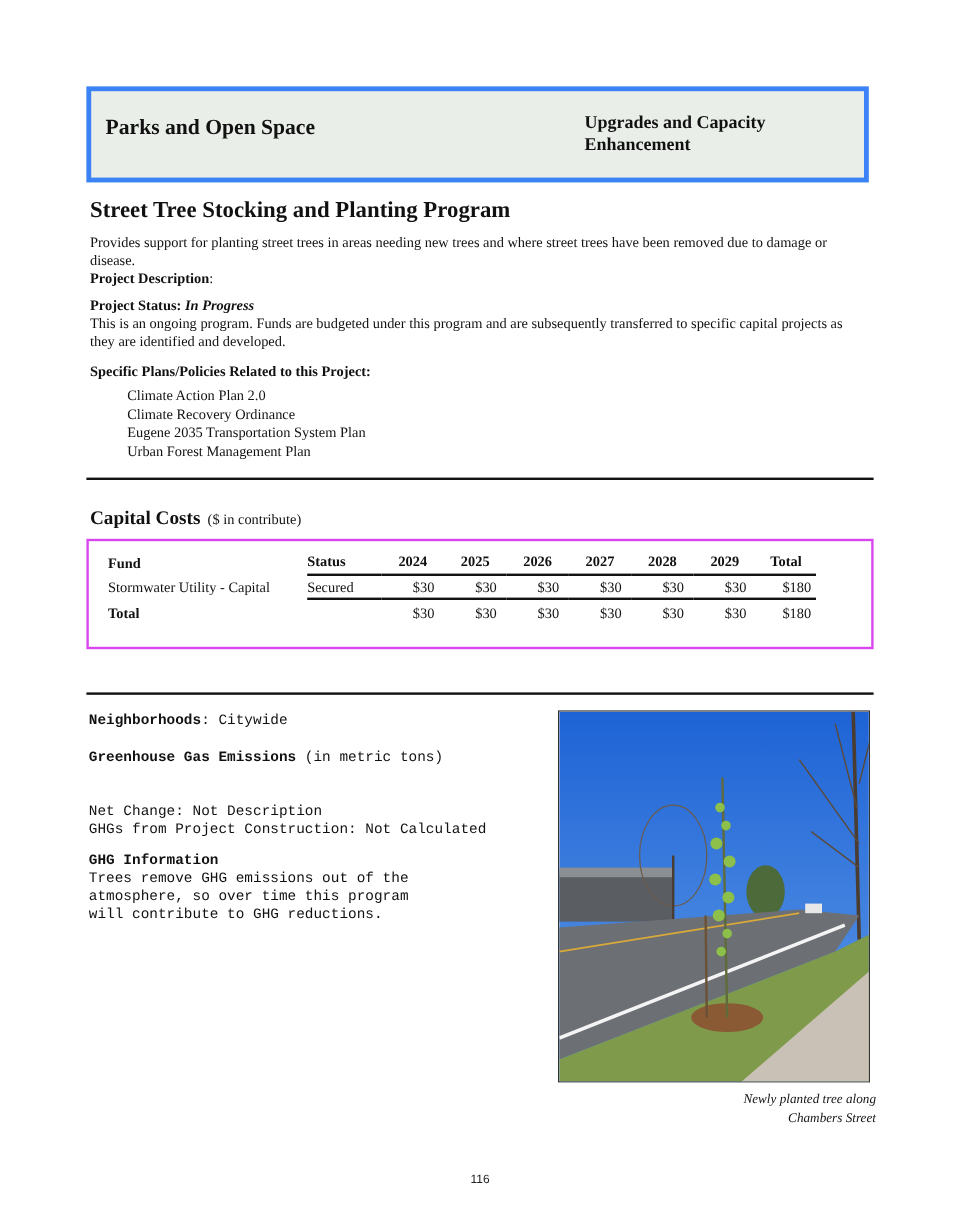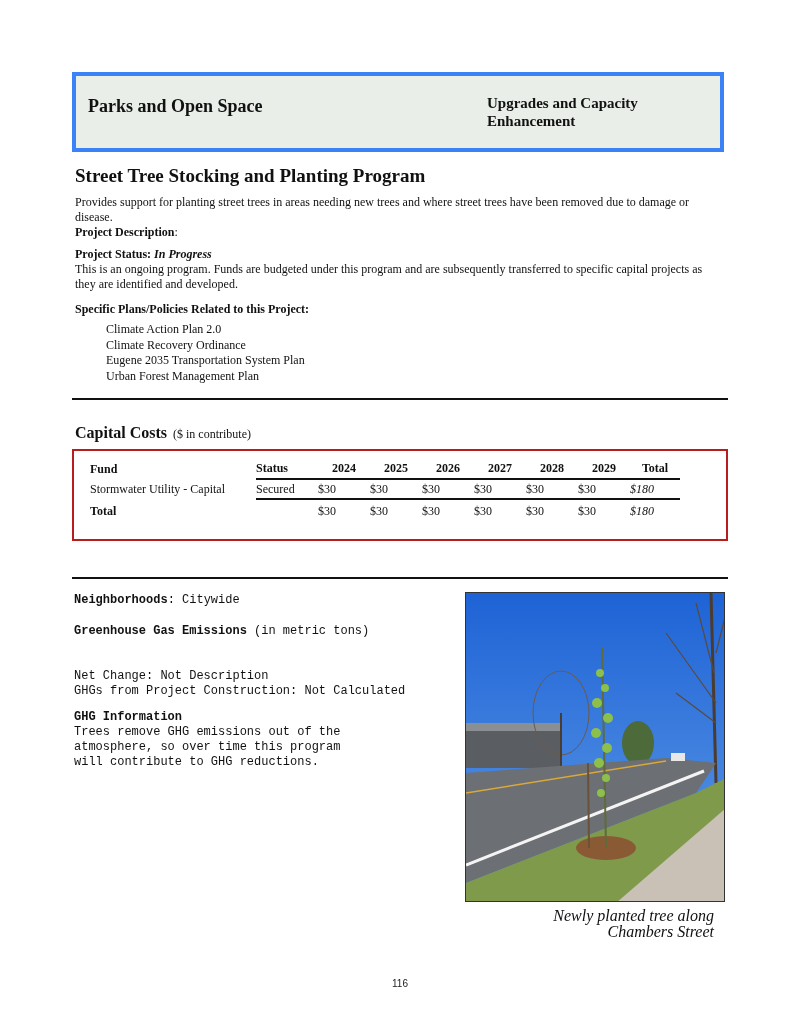--- a/index.html
+++ b/index.html
@@ -31,47 +31,47 @@
   .plans-list { position: absolute; left: 91px; top: 322px; font-family: "Liberation Serif", serif; font-size: 12px; line-height: 15.5px; margin-left: 15px; }
 
   .rule { position: absolute; left: 72px; width: 656px; height: 2px; background: #111; }
 
   .cc-title { position: absolute; left: 75px; top: 424px; font-family: "Liberation Serif", serif; }
   .cc-title .big { font-weight: bold; font-size: 16px; }
   .cc-title .small { font-size: 12px; margin-left: 6px; }
 
   .cost-box {
     position: absolute; left: 72px; top: 449px; width: 656px; height: 92px;
-    border: 2px solid #b91c1c;
+    border: 2px solid #d946ef;
   }
   .cost-table { position: absolute; left: 16px; top: 8px; border-collapse: collapse; font-family: "Liberation Serif", serif; font-size: 12px; }
   .cost-table td, .cost-table th { padding: 0; height: 20px; white-space: nowrap; }
   .cost-table th { font-weight: bold; font-size: 12px; text-align: left; vertical-align: bottom; padding-bottom: 2px; }
   .cost-table th.yr { font-size: 12px; text-align: center; width: 52px; }
   .cost-table th.tot { text-align: center; width: 50px; }
-  .cost-table td.num { text-align: left; padding-right: 8px; }
-  .cost-table td.num.tot { padding-right: 4px; font-style: italic; }
+  .cost-table td.num { text-align: right; padding-right: 8px; }
+  .cost-table td.num.tot { padding-right: 4px; }
   .cost-table .col-fund { width: 166px; }
   .cost-table .col-status { width: 62px; }
   .cost-table tr.row-fund td { border-top: 2px solid #111; padding-top: 1px; margin-top: 40px; }
   .cost-table tr.row-fund td.col-fund { border-top: none; }
   .cost-table tr.row-total td { border-top: 2px solid #111; font-weight: normal; padding-top: 4px; }
   .cost-table tr.row-total td.col-fund { border-top: none; font-weight: bold; }
 
   .info { position: absolute; left: 74px; top: 593px; width: 380px; font-family: Liberation Mono, monospace; font-size: 12px; line-height: 15px; }
   .info .lbl { font-weight: bold; }
   .info p { margin-bottom: 11px; }
 
   .photo {
     position: absolute; left: 465px; top: 592px; width: 260px; height: 310px;
     border: 1px solid #333; overflow: hidden;
   }
   .caption {
-    position: absolute; left: 516px; top: 908px; width: 198px; text-align: right;
-    font-family: "Liberation Serif", serif; font-style: italic; font-size: 16px; line-height: 16px;
+    position: absolute; left: 532px; top: 908px; width: 198px; text-align: right;
+    font-family: "Liberation Serif", serif; font-style: italic; font-size: 11px; line-height: 16px;
   }
   .page-number {
     position: absolute; left: 0; top: 978px; width: 800px; text-align: center;
     font-family: "Liberation Sans", sans-serif; font-size: 10px; color: #222;
   }
 </style>
 </head>
 <body>
 
 <div class="header-box">

